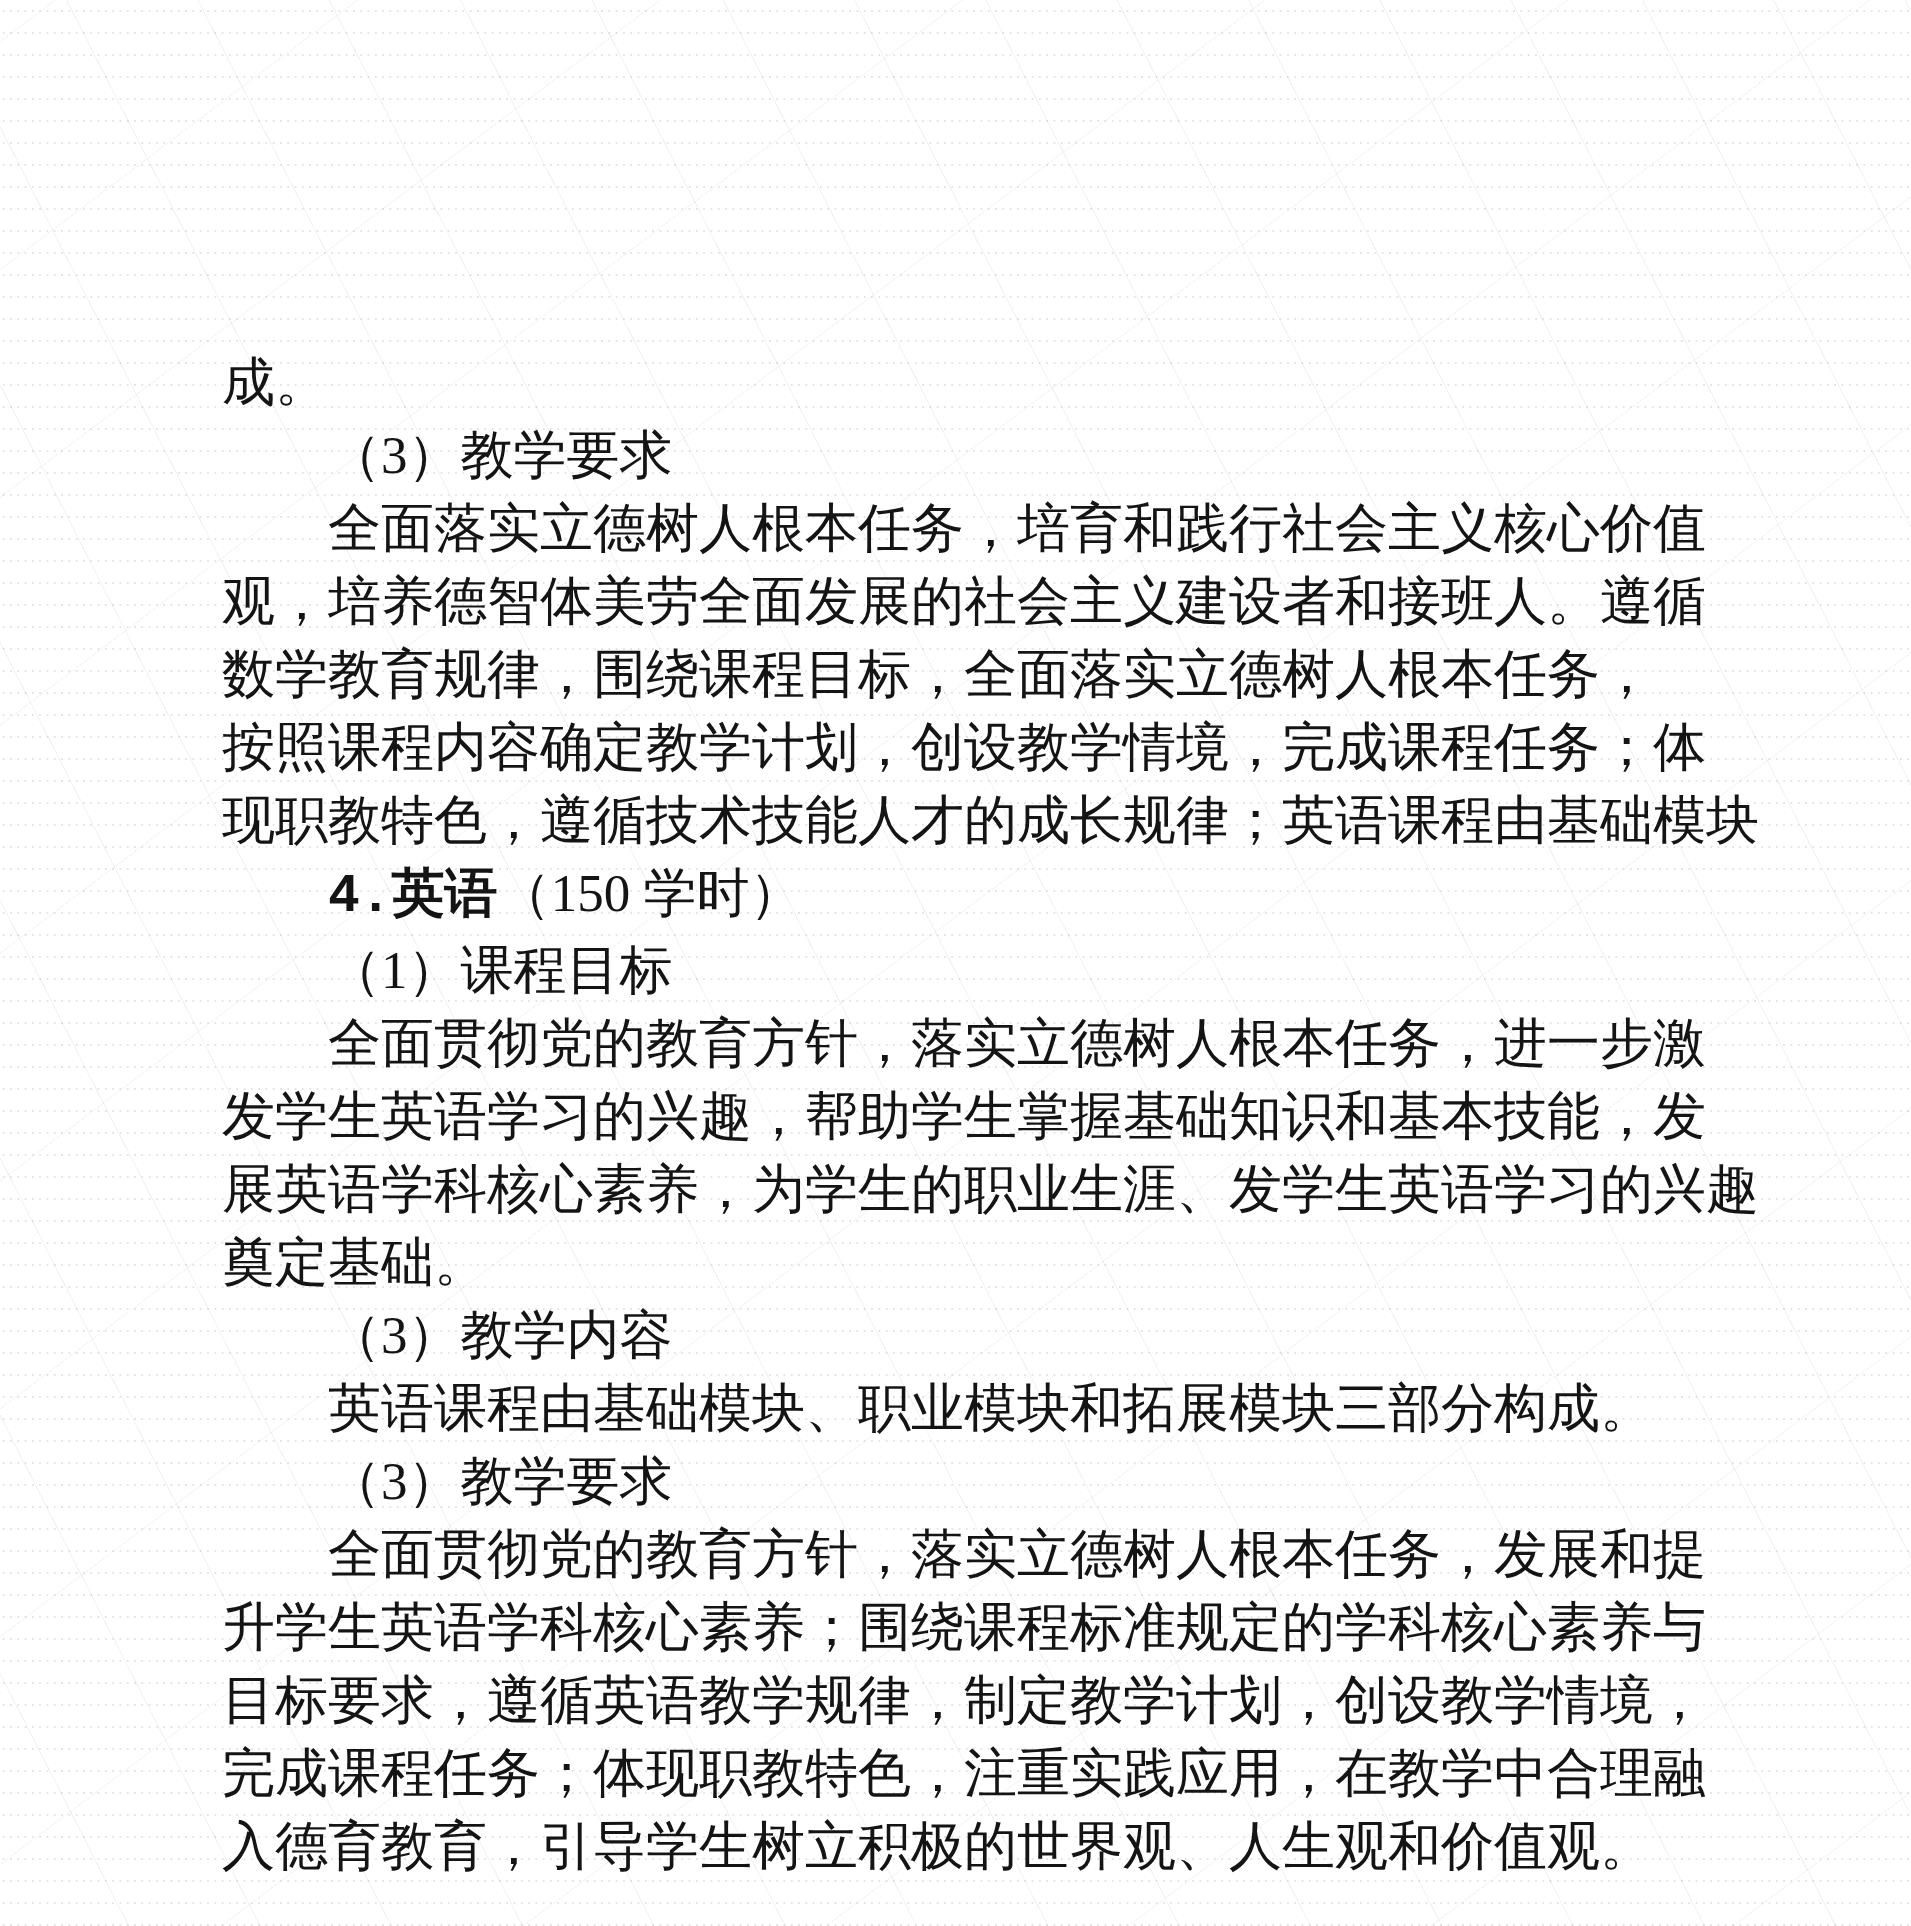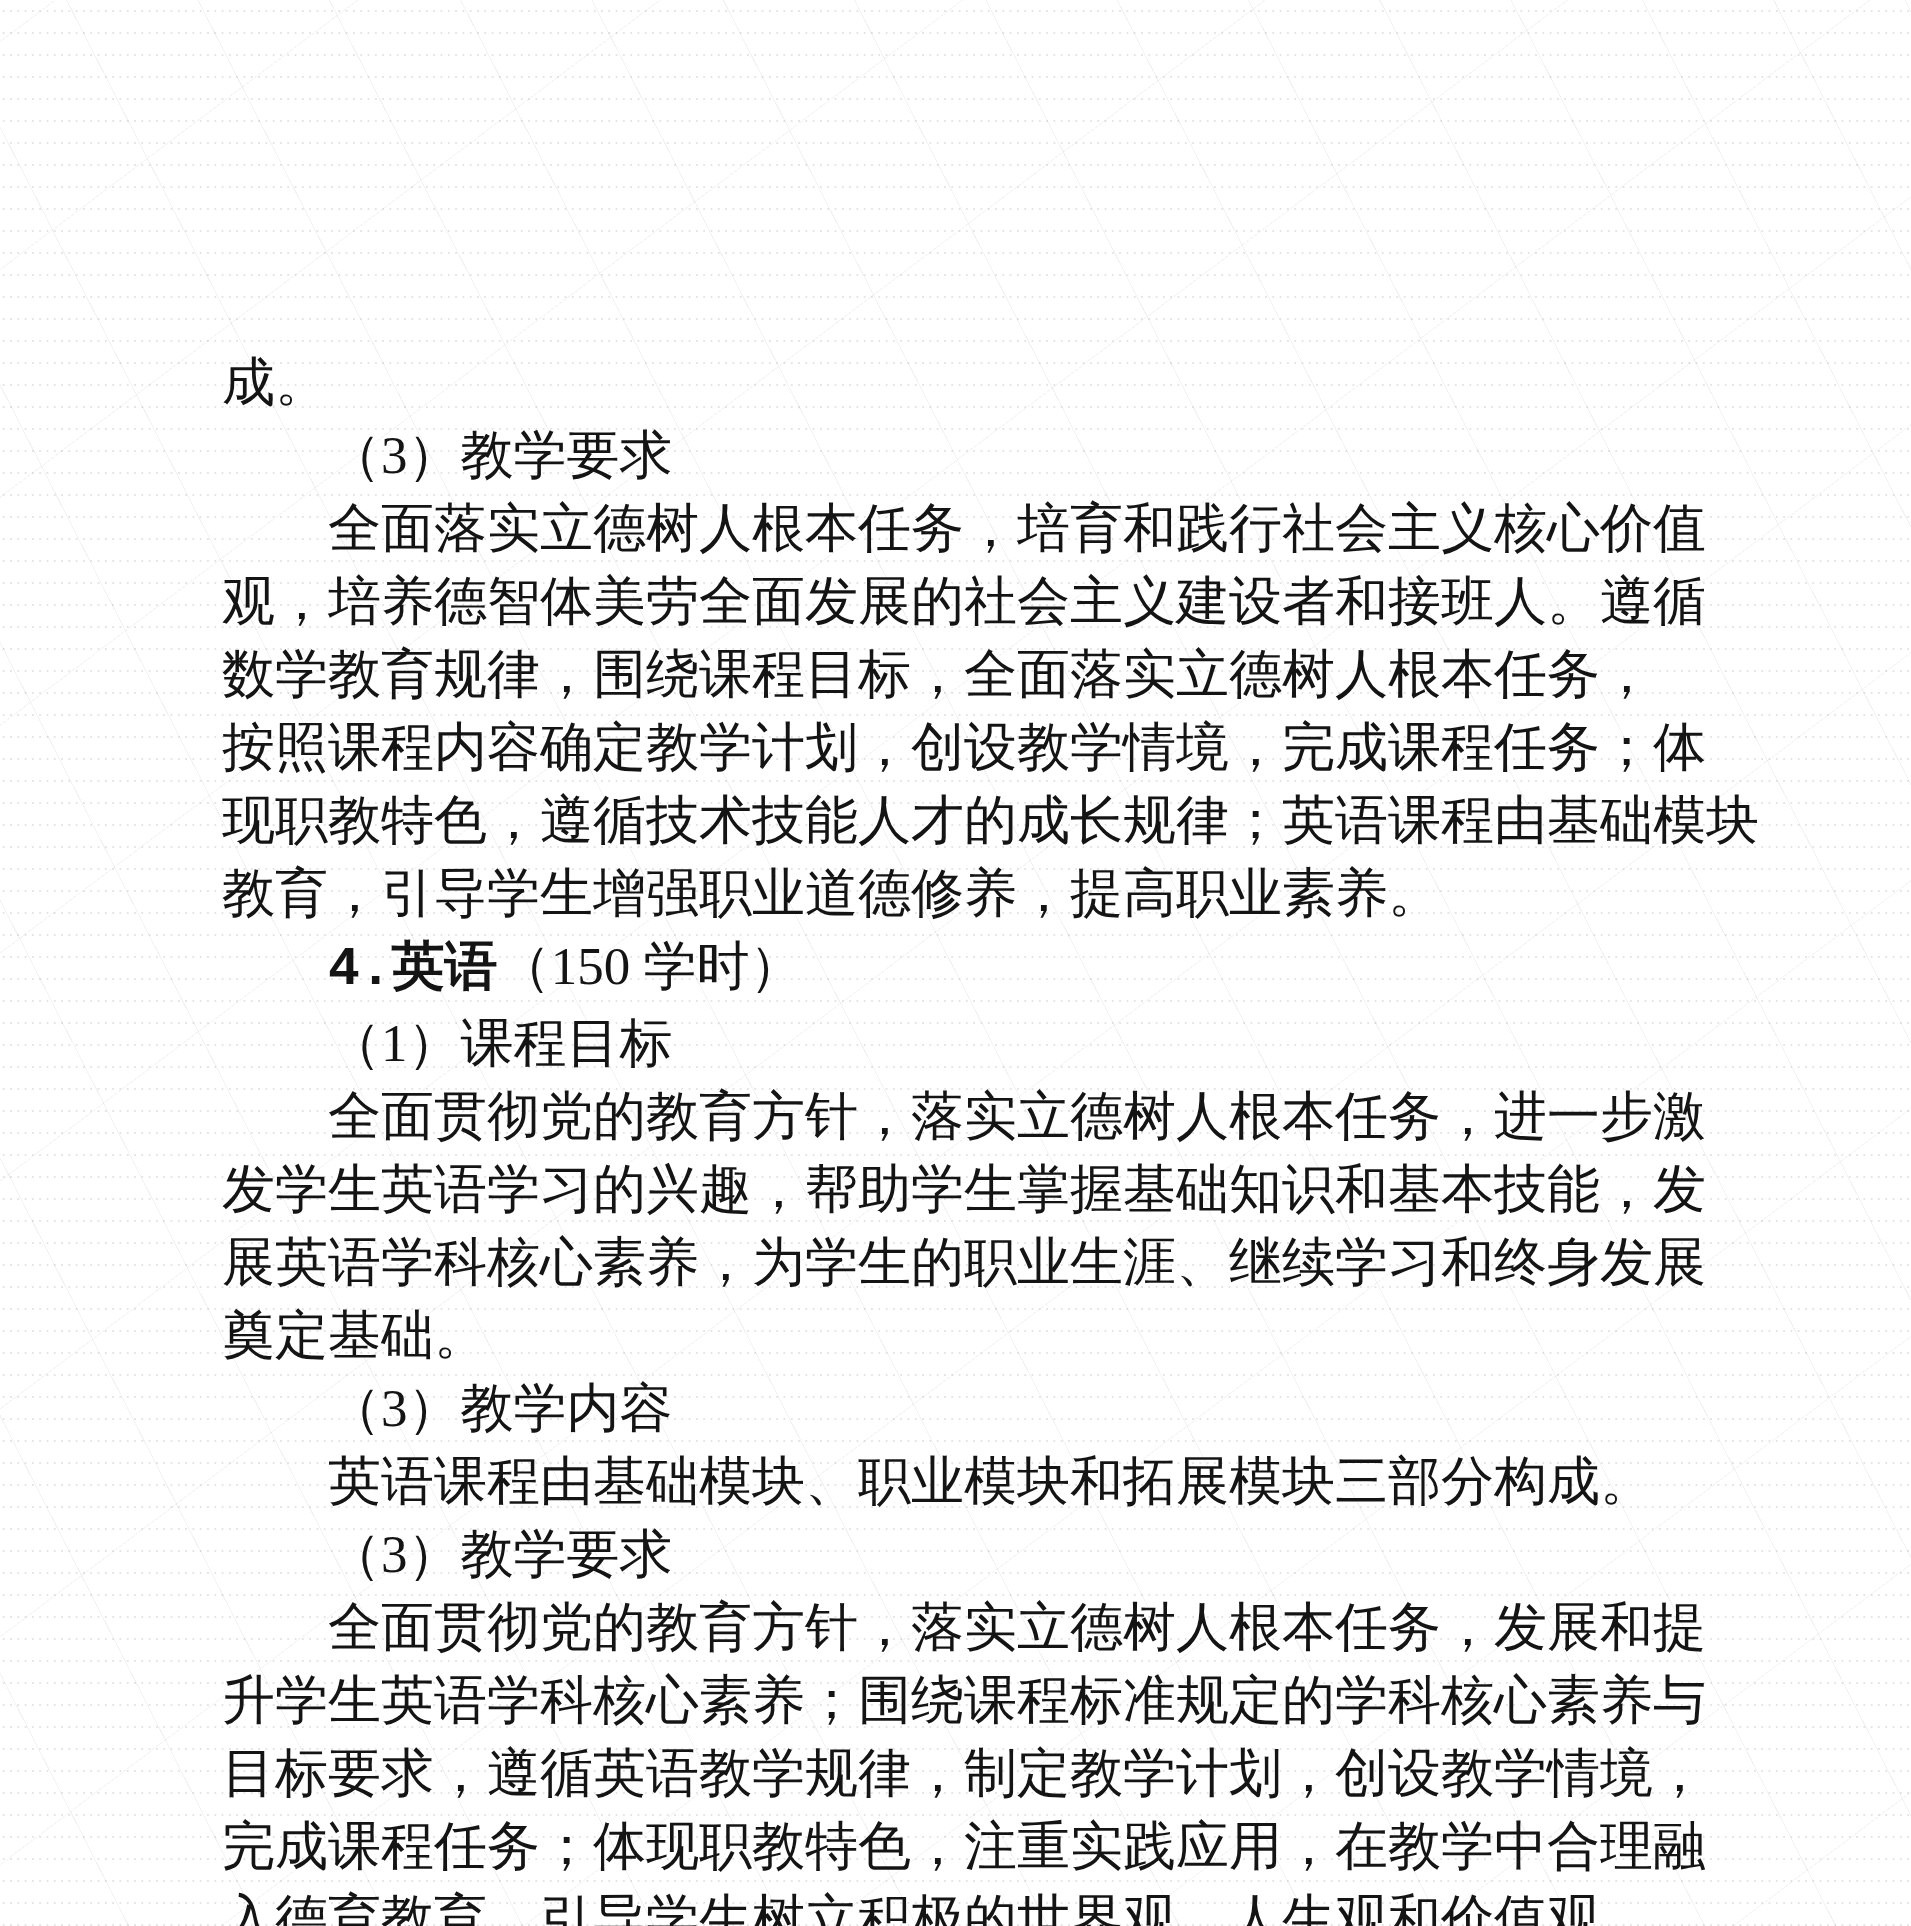--- a/index.html
+++ b/index.html
@@ -49,32 +49,31 @@
       </div>
       <div class="block body">
         <div class="line indent">（3）教学要求</div>
       </div>
       <div class="block body">
         <div class="line indent">全面落实立德树人根本任务，培育和践行社会主义核心价值</div>
         <div class="line">观，培养德智体美劳全面发展的社会主义建设者和接班人。遵循</div>
         <div class="line">数学教育规律，围绕课程目标，全面落实立德树人根本任务，</div>
         <div class="line">按照课程内容确定教学计划，创设教学情境，完成课程任务；体</div>
         <div class="line">现职教特色，遵循技术技能人才的成长规律；英语课程由基础模块</div>
-        <div class="line">教育，引导学生增强职业道德修养，提高职业素养。</div>
       </div>
       <div class="block heading">
         <div class="line indent"><span class="bold">4.英语</span><span>（150 学时）</span></div>
       </div>
       <div class="block body">
         <div class="line indent">（1）课程目标</div>
       </div>
       <div class="block body">
         <div class="line indent">全面贯彻党的教育方针，落实立德树人根本任务，进一步激</div>
         <div class="line">发学生英语学习的兴趣，帮助学生掌握基础知识和基本技能，发</div>
-        <div class="line">展英语学科核心素养，为学生的职业生涯、继续学习和终身发展</div>
+        <div class="line">展英语学科核心素养，为学生的职业生涯、发学生英语学习的兴趣</div>
         <div class="line">奠定基础。</div>
       </div>
       <div class="block body">
         <div class="line indent">（3）教学内容</div>
       </div>
       <div class="block body">
         <div class="line indent">英语课程由基础模块、职业模块和拓展模块三部分构成。</div>
       </div>
       <div class="block body">
         <div class="line indent">（3）教学要求</div>

